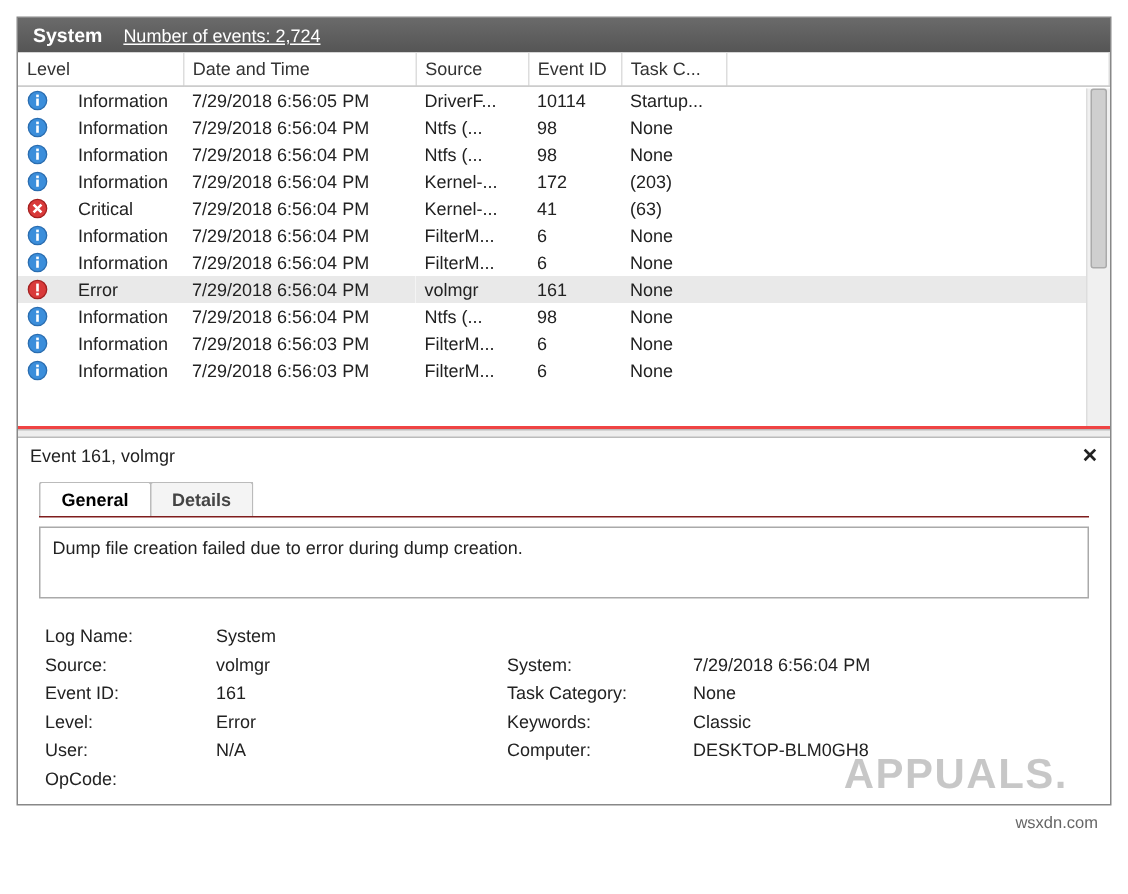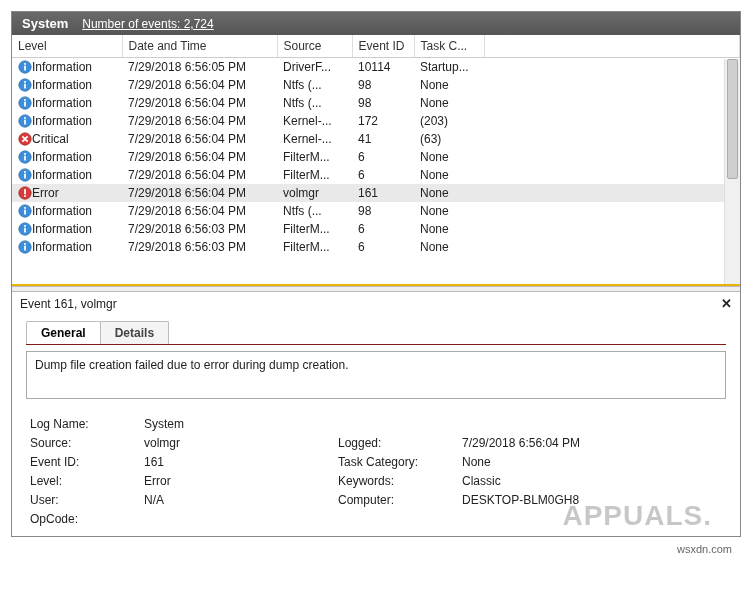--- a/index.html
+++ b/index.html
@@ -1,27 +1,27 @@
 <!DOCTYPE html>
 <html><head>
 <meta charset="utf-8">
 <style>
 * { box-sizing: border-box; margin: 0; padding: 0; font-family: "Segoe UI", Tahoma, sans-serif; }
 body { background: #fff; font-size: 12px; color: #000; width: 752px; }
 .frame { border: 1px solid #888; background: #fff; width: 730px; margin: 11px auto 0; }
 .titlebar { background: linear-gradient(#6a6a6a,#555); color: #fff; padding: 4px 10px; font-size: 13px; display: flex; align-items: baseline; }
 .titlebar .t1 { font-weight: 600; margin-right: 14px; }
 .titlebar .t2 { font-weight: 400; font-size: 12px; text-decoration: underline; }
-.list-pane { height: 251px; overflow: hidden; background: #fff; border-bottom: 2px solid #eab308; position: relative; }
+.list-pane { height: 251px; overflow: hidden; background: #fff; border-bottom: 2px solid #ef4444; position: relative; }
 table.events { width: 100%; border-collapse: collapse; table-layout: fixed; }
 table.events th { text-align: left; font-weight: 400; padding: 4px 8px 4px 6px; border-right: 1px solid #ddd; border-bottom: 1px solid #ccc; background: #fff; color: #333; font-size: 12px; white-space: nowrap; overflow: hidden; }
 table.events td { padding: 2px 6px; white-space: nowrap; overflow: hidden; text-overflow: clip; font-size: 12px; color: #222; }
 table.events td.eid { text-align: left; padding-right: 10px; }
 tr.sel td { background: #e9e9e9; }
-.lvl { display: flex; align-items: center; gap: 0; }
+.lvl { display: flex; align-items: center; gap: 20px; }
 .ico { width: 14px; height: 14px; display: inline-flex; align-items: center; justify-content: center; }
 .ico svg { width: 14px; height: 14px; }
 .splitter { height: 6px; background: #eee; border-top: 1px solid #bbb; border-bottom: 1px solid #bbb; }
 .detail-title { display: flex; align-items: center; justify-content: space-between; padding: 4px 8px; font-size: 12px; color: #222; }
 .close-x { font-family: Arial; font-size: 13px; font-weight: bold; cursor: default; }
 .tabs { display: flex; gap: 0; margin: 6px 0 0 14px; }
 .tab { border: 1px solid #bbb; border-bottom: none; padding: 4px 14px; background: #fff; font-size: 12px; border-top-left-radius: 2px; border-top-right-radius: 2px; margin-right: -1px; font-weight: bold; }
 .tab.inactive { background: #f4f4f4; color: #444; }
 .detail-box { margin: 0 14px 0 14px; border-top: 1px solid #7f1d1d; padding-top: 6px; }
 .msg { border: 1px solid #aaa; background: #fff; padding: 6px 8px; min-height: 48px; font-size: 12px; color: #222; }
@@ -295,21 +295,21 @@
     <div class="detail-box">
       <div class="msg">Dump file creation failed due to error during dump creation.</div>
       <div class="props">
         <div class="k">Log Name:</div>
         <div class="v">System</div>
         <div></div>
           <div></div>
 
         <div class="k">Source:</div>
         <div class="v">volmgr</div>
-        <div class="k">Logged:</div>
+        <div class="k">System:</div>
         <div class="v">7/29/2018 6:56:04 PM</div>
 
         <div class="k">Event ID:</div>
         <div class="v">161</div>
         <div class="k">Task Category:</div>
         <div class="v">None</div>
 
         <div class="k">Level:</div>
         <div class="v">Error</div>
         <div class="k">Keywords:</div>

